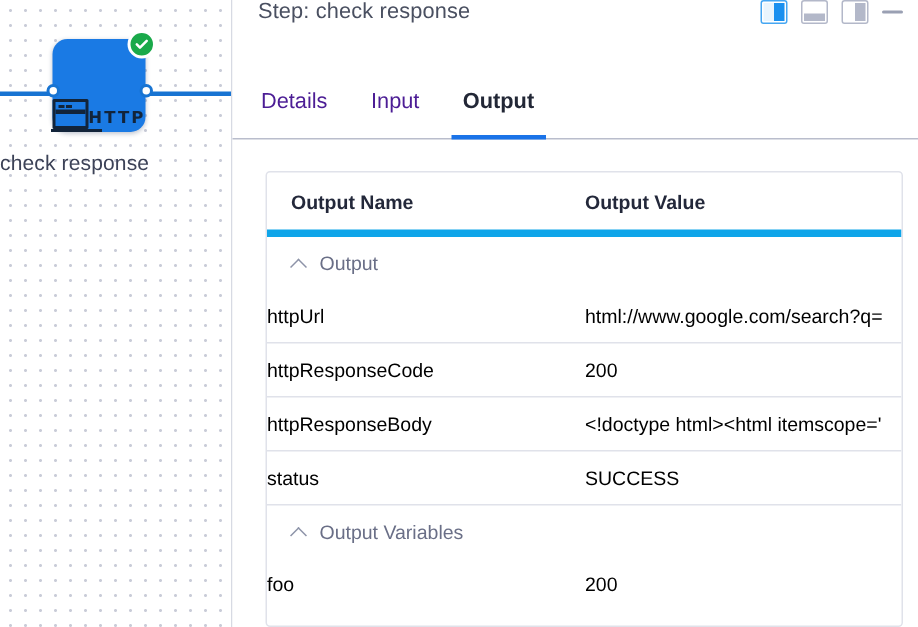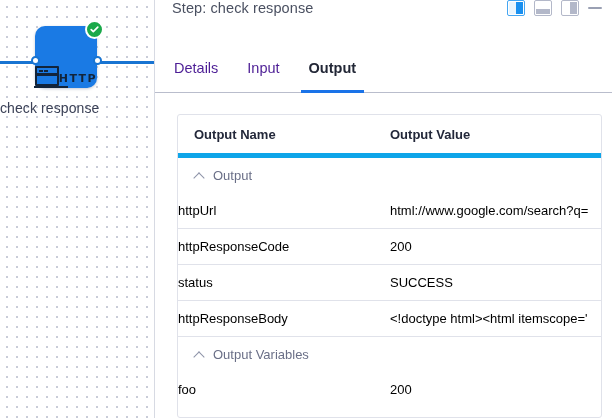--- a/index.html
+++ b/index.html
@@ -408,26 +408,26 @@
 
             <tr>
               <td class="c1">httpUrl</td>
               <td>html://www.google.com/search?q=</td>
             </tr>
             <tr>
               <td class="c1">httpResponseCode</td>
               <td>200</td>
             </tr>
             <tr>
+              <td class="c1">httpResponseBody</td>
+              <td>&lt;!doctype html&gt;&lt;html itemscope='</td>
+            </tr>
+            <tr>
               <td class="c1">status</td>
               <td>SUCCESS</td>
-            </tr>
-            <tr>
-              <td class="c1">httpResponseBody</td>
-              <td>&lt;!doctype html&gt;&lt;html itemscope='</td>
             </tr>
 
             <tr class="group">
               <td>
                 <span class="group-cell">
                   <span class="caret"></span>
                   <span>Output Variables</span>
                 </span>
               </td>
               <td></td>

